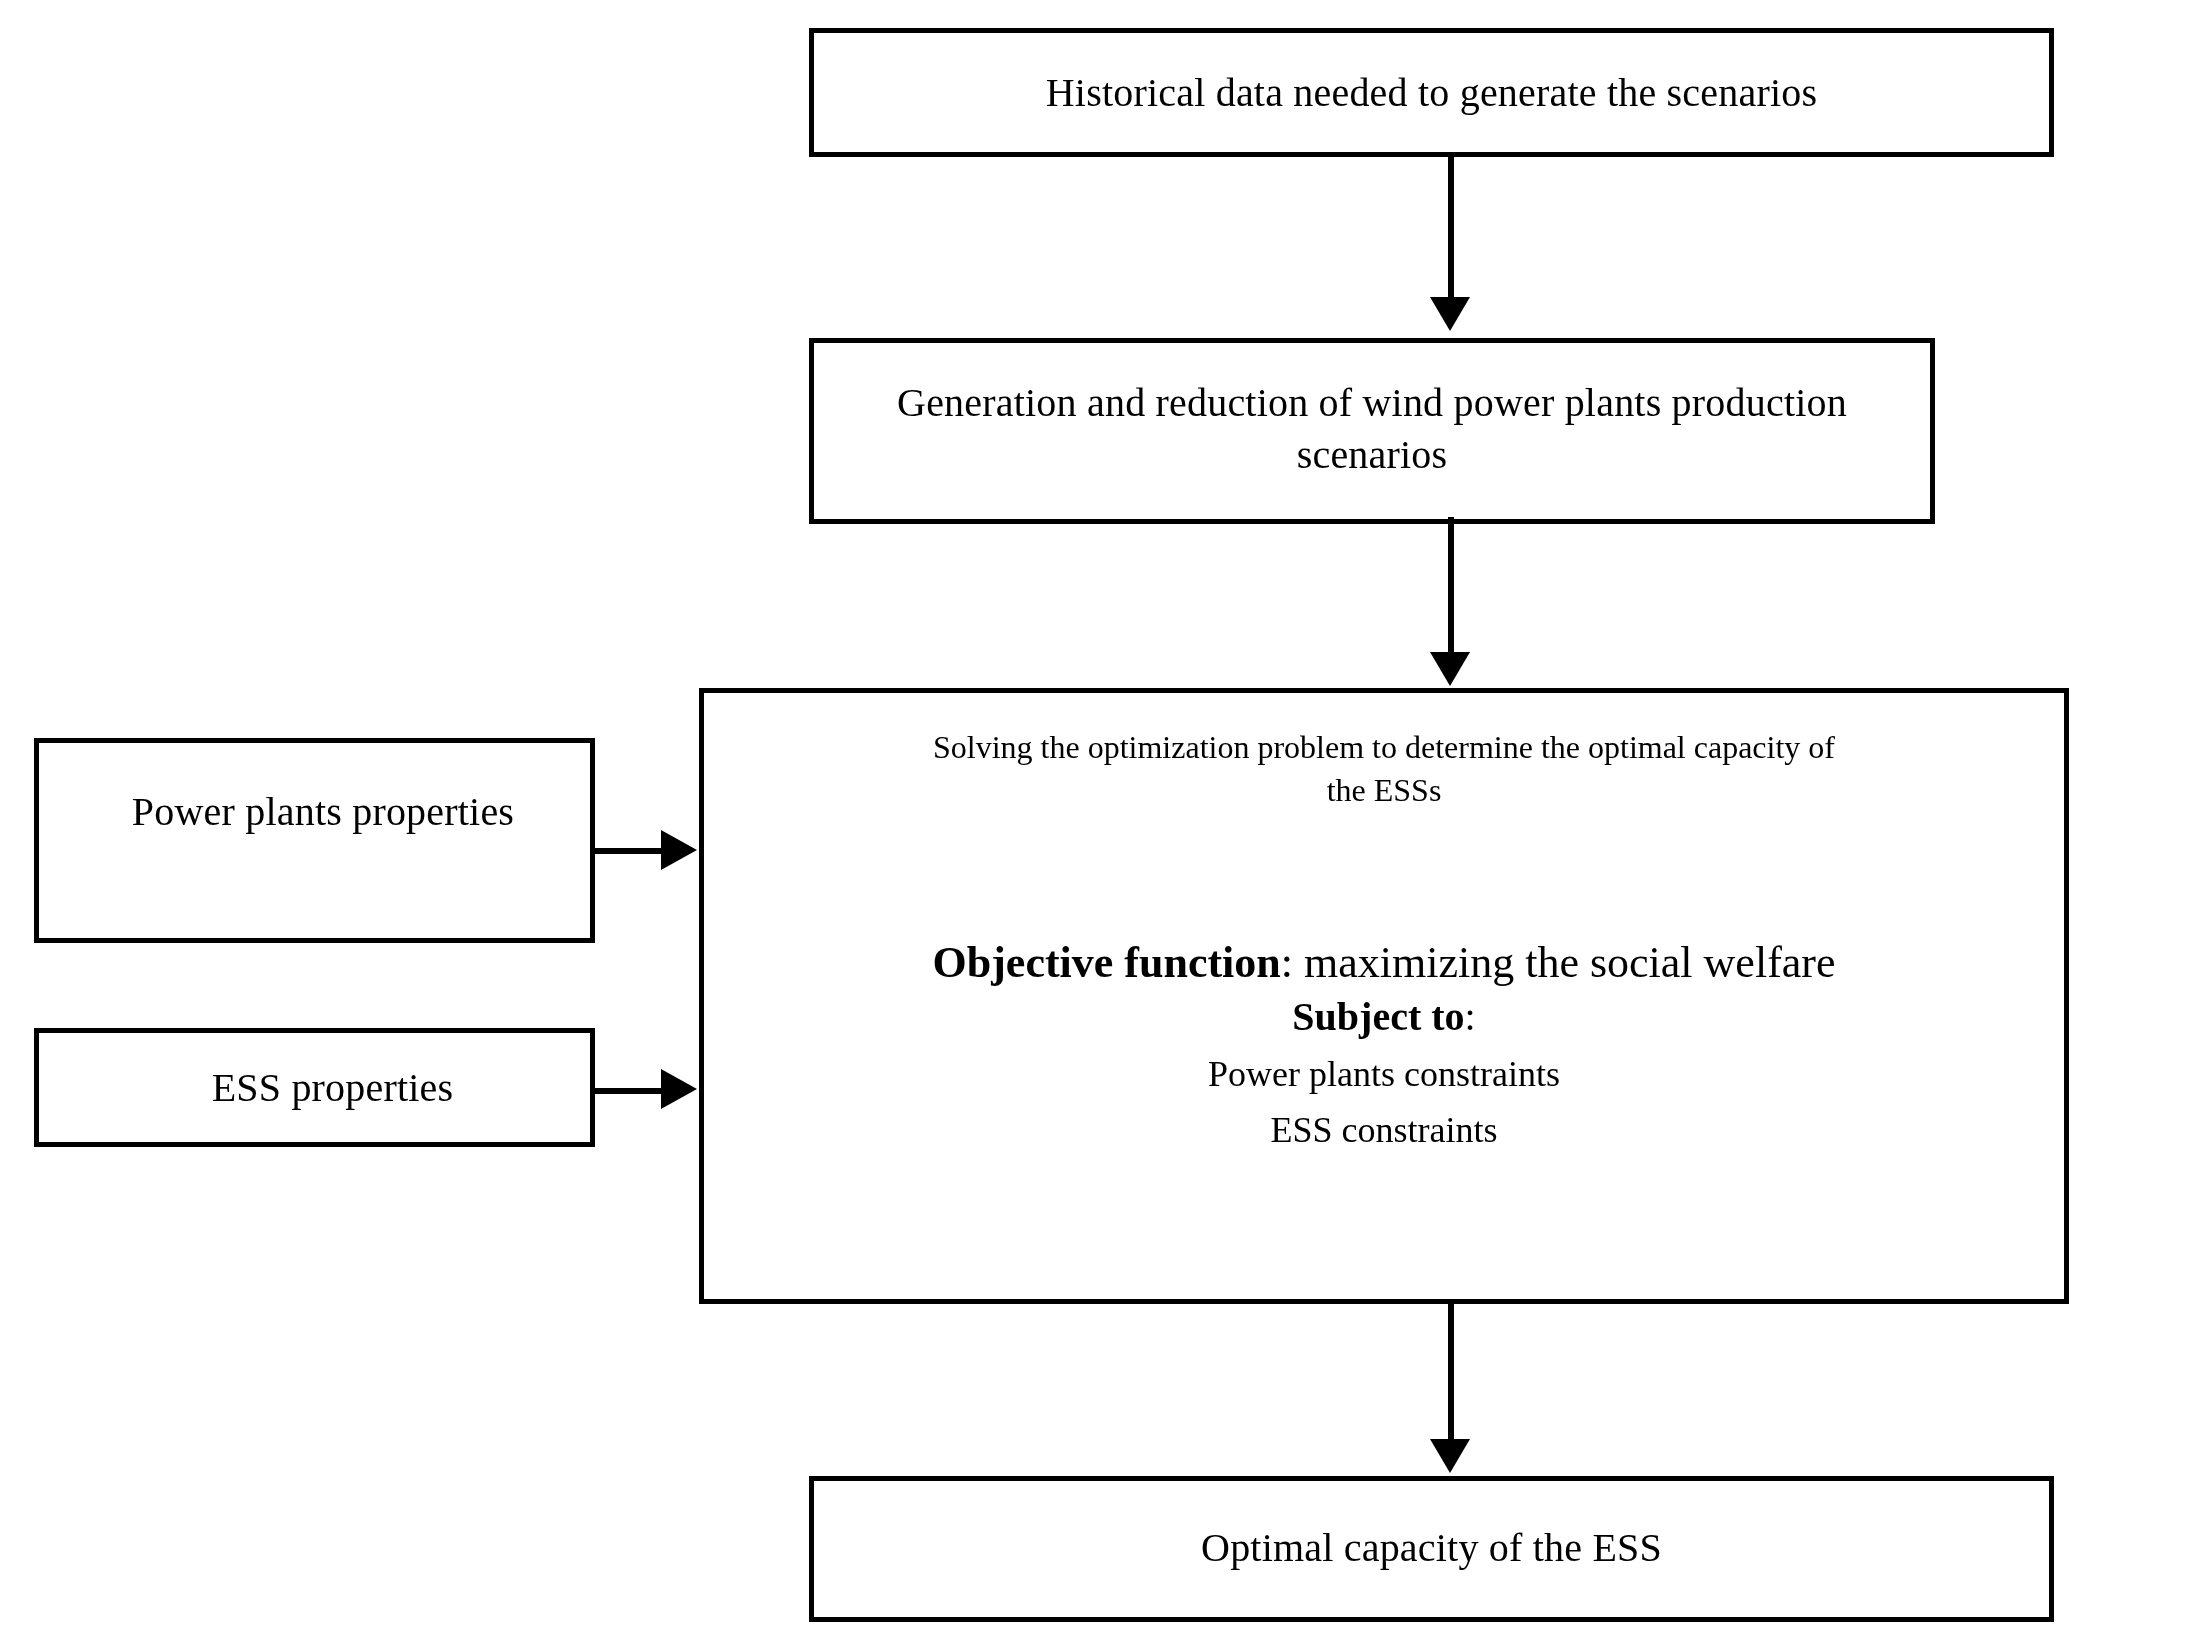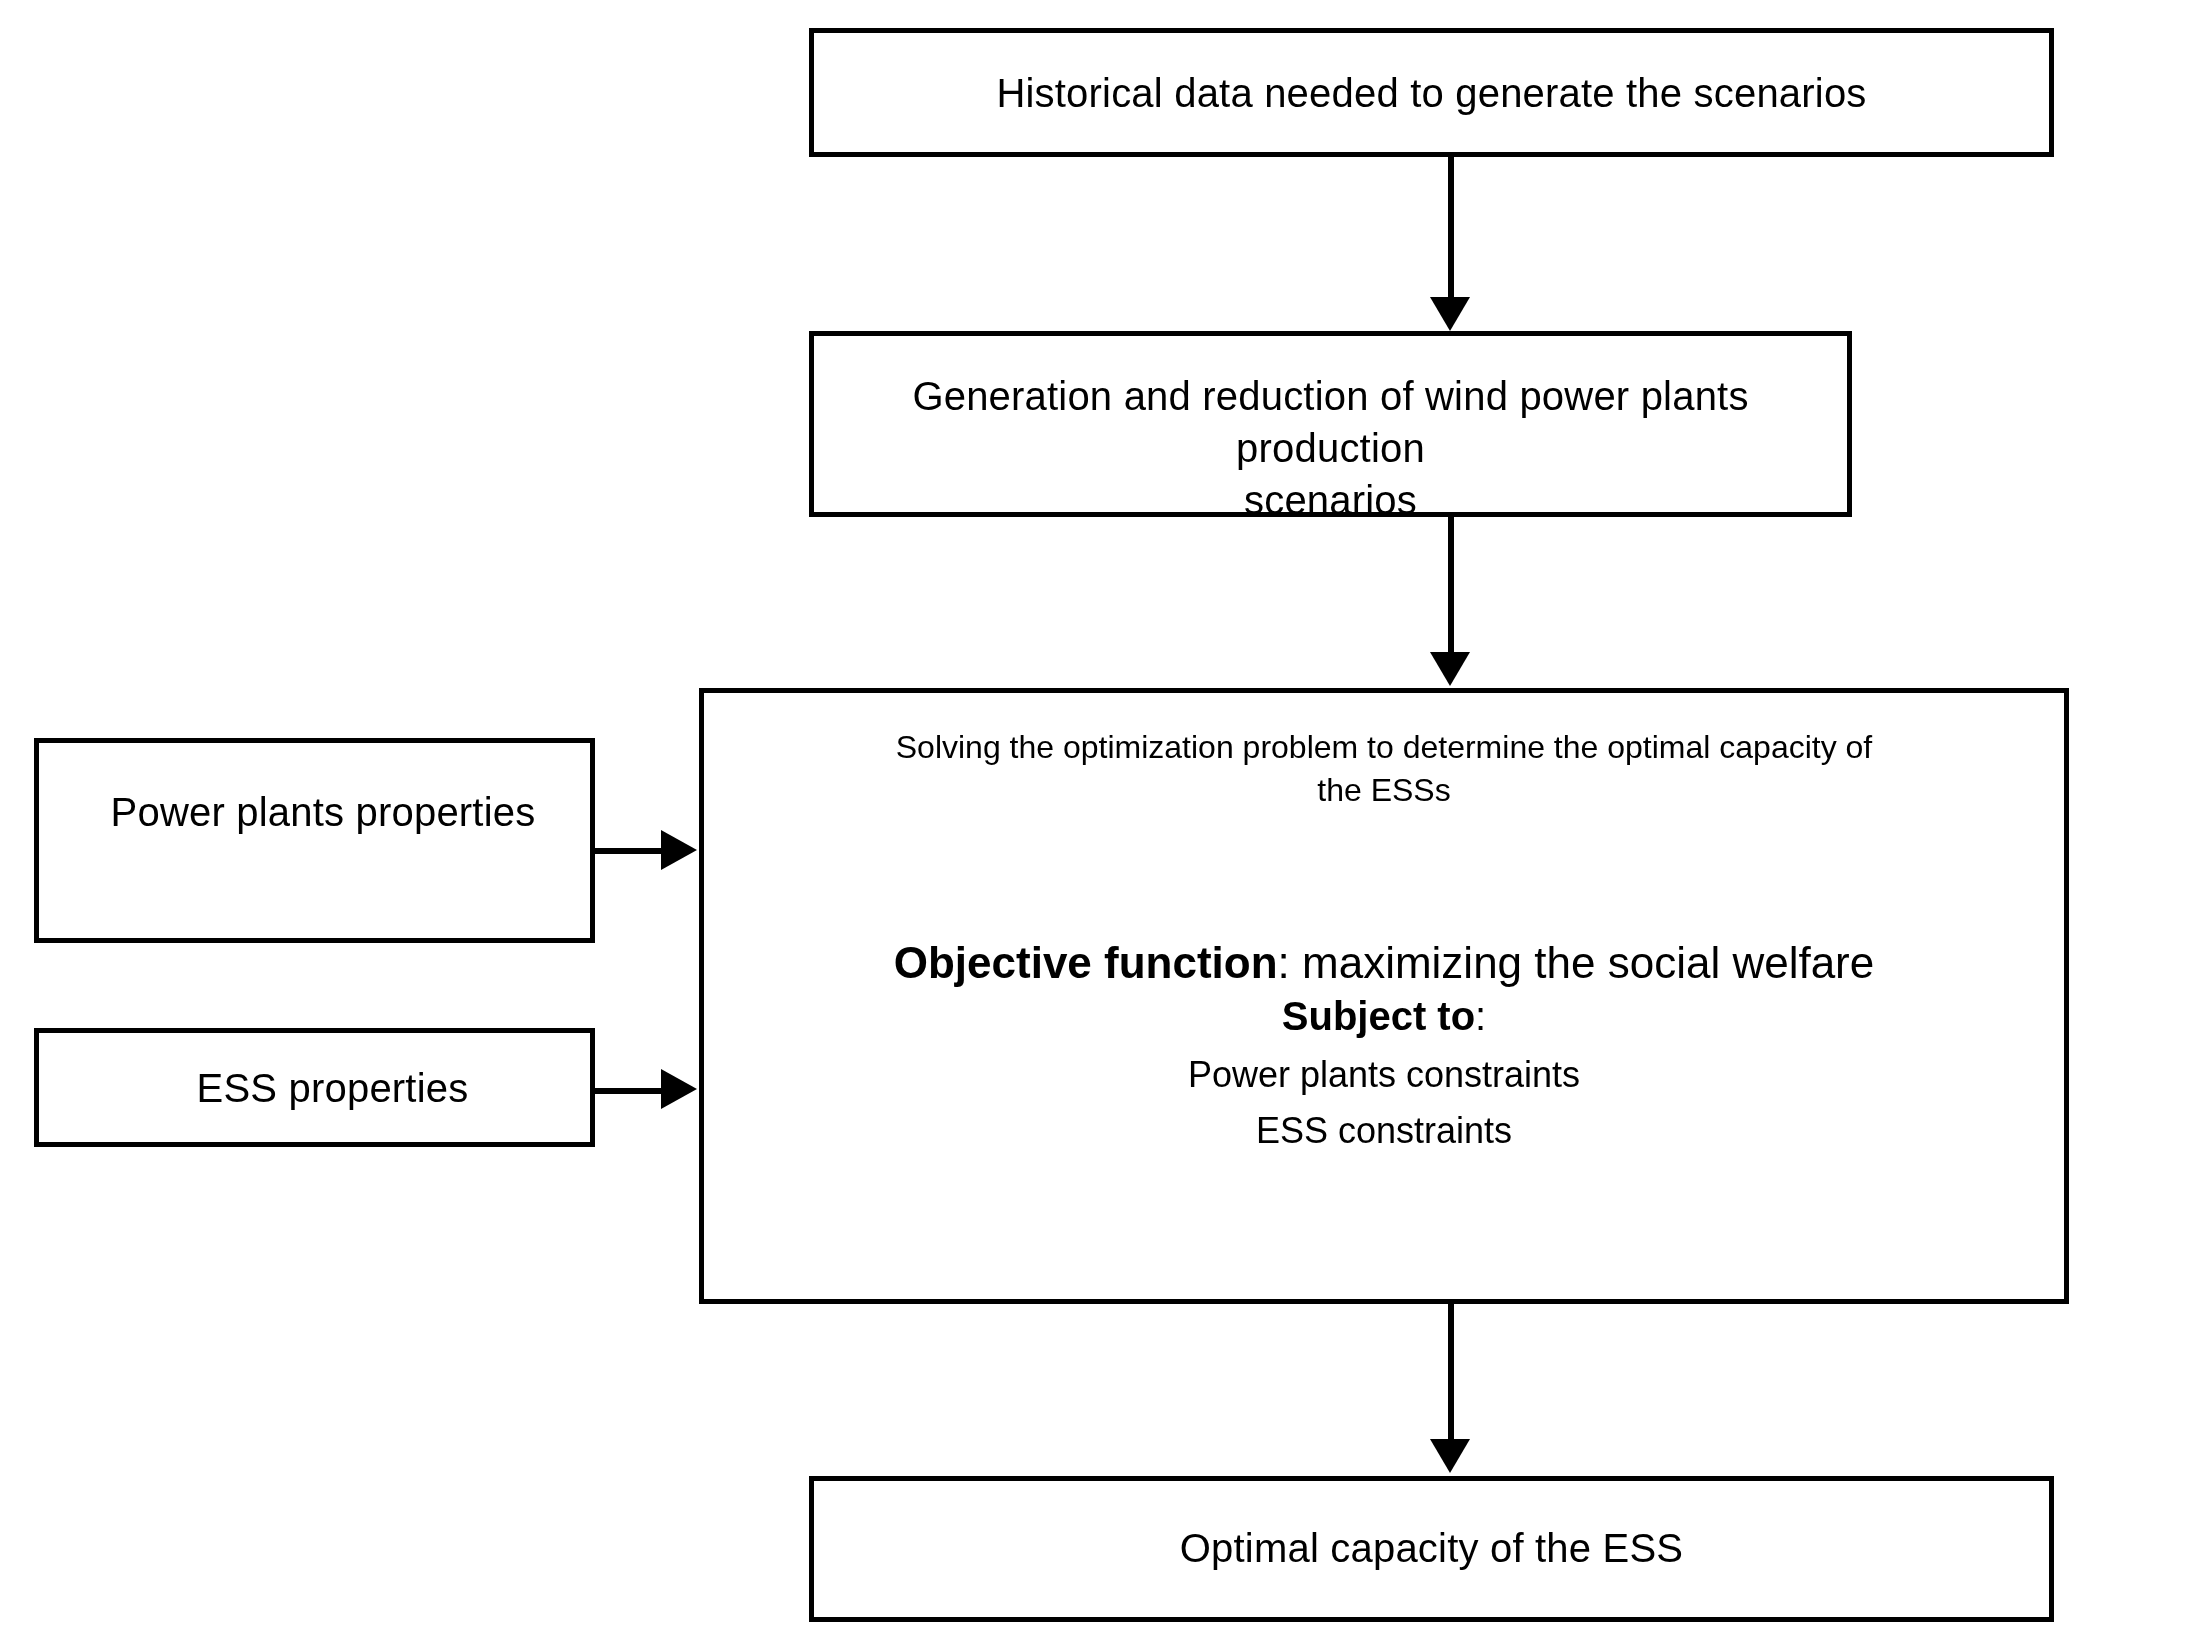--- a/index.html
+++ b/index.html
@@ -5,21 +5,21 @@
   html, body {
     margin: 0;
     padding: 0;
     background: #ffffff;
   }
   #canvas {
     position: relative;
     width: 2202px;
     height: 1651px;
     background: #ffffff;
-    font-family: Liberation Sans, sans-serif;
+    font-family: Liberation Serif, serif;
     color: #000000;
     overflow: hidden;
   }
   .box {
     position: absolute;
     box-sizing: border-box;
     border: 5.2px solid #000000;
     background: #ffffff;
     text-align: center;
     color: #000000;
@@ -33,21 +33,21 @@
 
   
   #box-historical {
     left: 809px; top: 28px; width: 1245px; height: 129px;
   }
   #box-historical .box-text {
     position: absolute; left: 0; right: 0; top: 34px;
   }
 
   #box-generation {
-    left: 809px; top: 331px; width: 1043px; height: 186px;
+    left: 809px; top: 338px; width: 1126px; height: 186px;
   }
   #box-generation .box-text {
     position: absolute; left: 52px; right: 52px; top: 34px;
   }
 
   #box-main {
     left: 699px; top: 688px; width: 1370px; height: 616px;
     text-align: center;
   }
   #main-heading {

